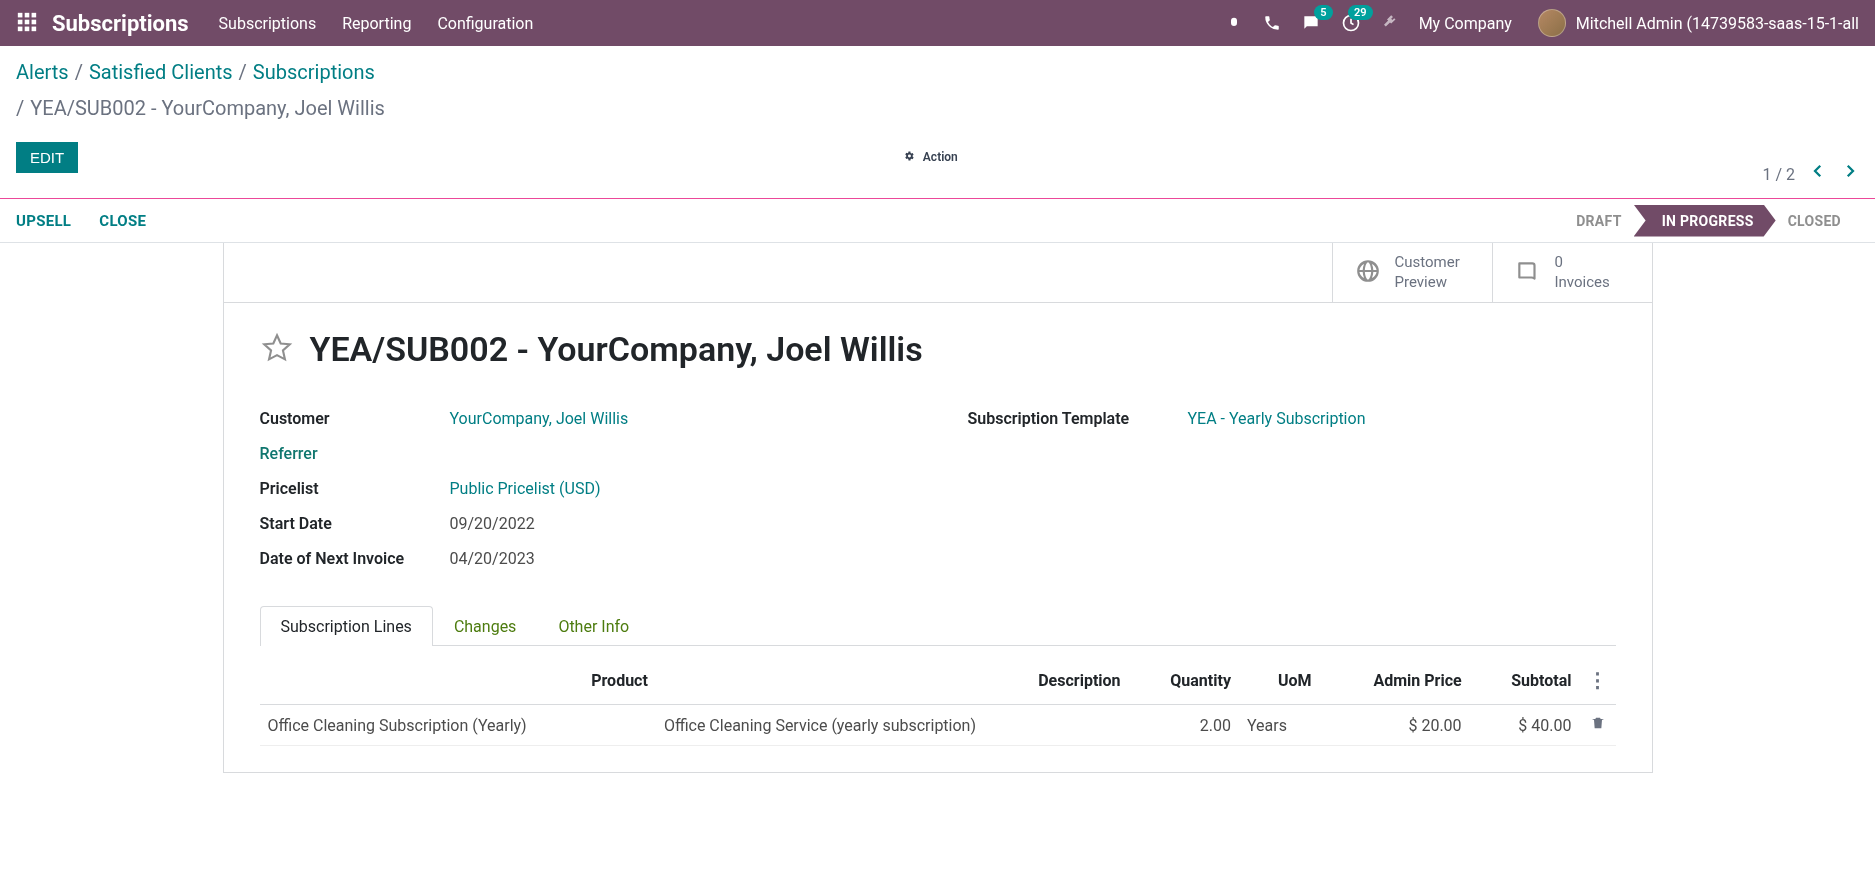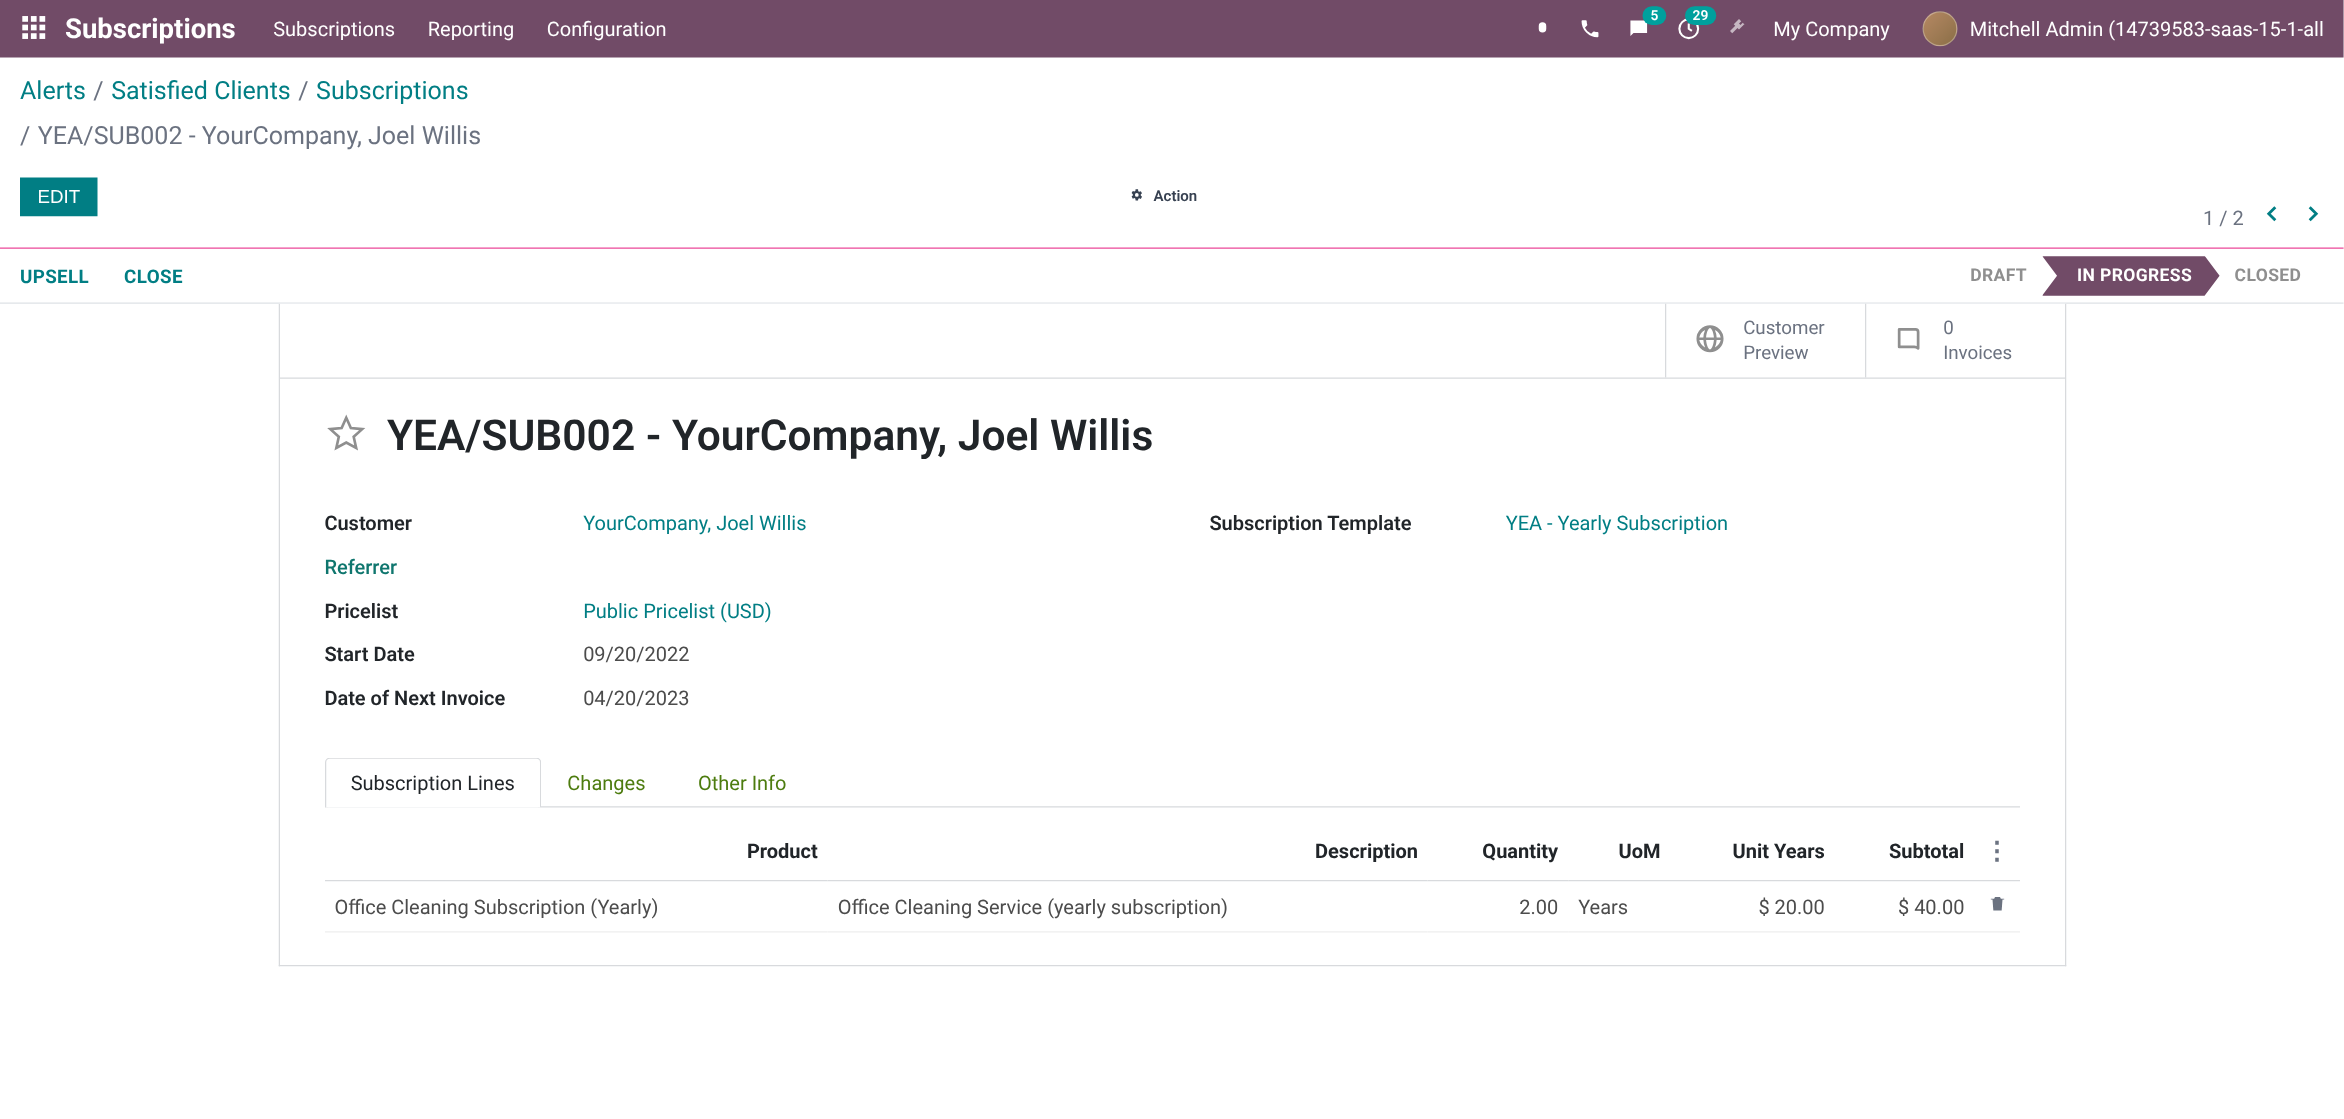--- a/index.html
+++ b/index.html
@@ -50,21 +50,21 @@
 .sheet-body { padding: 26px 36px; }
 .title-row { display:flex; align-items:center; gap:16px; margin-bottom: 32px;}
 .star-icon svg { width:34px; height:34px; fill:none; stroke:#8f8f8f; stroke-width:1.5; cursor:pointer;}
 .record-title { font-size:34px; font-weight:600; color:#212529; }
 
 .form-grid { display:flex; gap:60px; margin-bottom: 30px;}
 .form-col { flex:1; }
 .field-row { display:flex; padding: 8px 0; font-size:16px; }
 .field-label { width: 190px; font-weight:600; color:#212529; flex-shrink:0;}
 .field-label.muted { color:#0f766e; font-weight:500;}
-.field-value { color:#4c4c4c;margin-left:17px; }
+.field-value { color:#4c4c4c; }
 .field-value.link { color:#017e84; cursor:pointer; }
 
 
 .tabs { display:flex; border-bottom:1px solid #d8dadd; margin-bottom:0;}
 .tab { padding: 10px 20px; font-size:16px; color:#4d7c0f; cursor:pointer; border:1px solid transparent; border-bottom:none; margin-bottom:-1px;}
 .tab.active { color:#212529; border-color:#d8dadd; background:#fff; border-radius:4px 4px 0 0;}
 
 
 .tbl { width:100%; border-collapse:collapse; margin-top:10px;}
 .tbl th { text-align:right; font-weight:700; padding:12px 8px; font-size:16px; color:#212529; border-bottom:1px solid #d8dadd;}
@@ -258,21 +258,21 @@
         <div class="tab">Other Info</div>
       </div>
 
       <table class="tbl">
         <thead>
           <tr>
             <th>Product</th>
             <th>Description</th>
             <th class="r">Quantity</th>
             <th>UoM</th>
-            <th class="r">Unit Years</th>
+            <th class="r">Admin Price</th>
             <th class="r">Subtotal</th>
             <th class="row-actions"><span class="kebab">⋮</span></th>
           </tr>
         </thead>
         <tbody>
           <tr>
             <td>Office Cleaning Subscription (Yearly)</td>
             <td>Office Cleaning Service (yearly subscription)</td>
             <td class="r">2.00</td>
             <td>Years</td>

